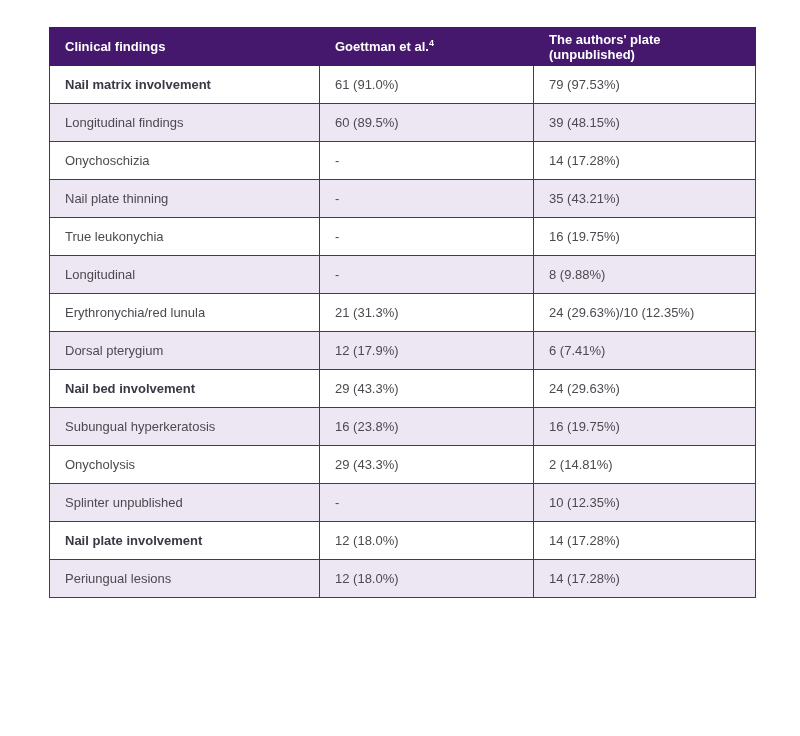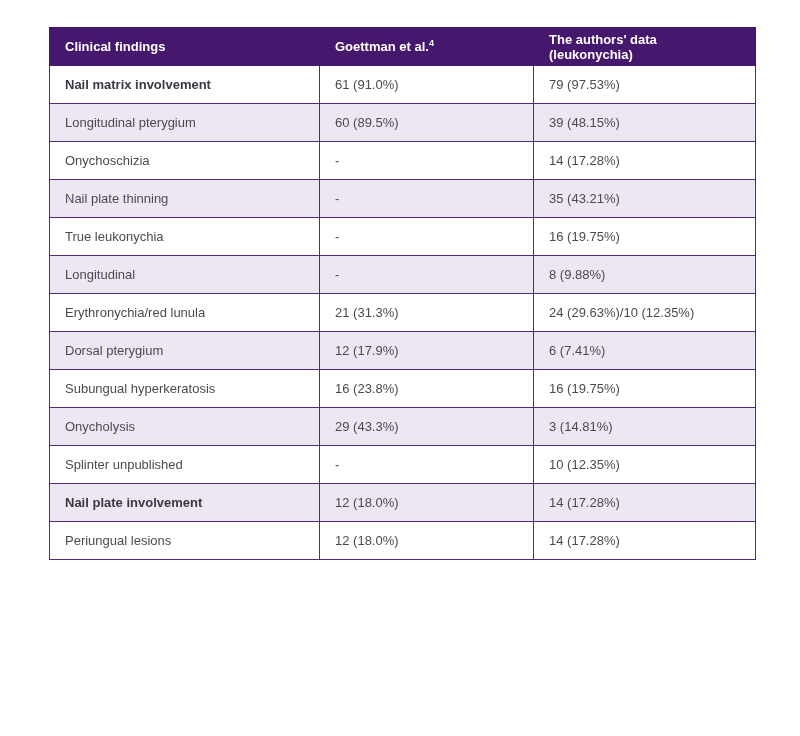--- a/index.html
+++ b/index.html
@@ -75,32 +75,32 @@
     </colgroup>
     <thead>
       <tr>
         <th>
           <span>Clinical findings</span>
         </th>
         <th>
           <span>Goettman et al.</span><sup>4</sup>
         </th>
         <th>
-          <span>The authors' data (leukonychia)</span>
+          <span>The authors' plate (unpublished)</span>
         </th>
       </tr>
     </thead>
     <tbody>
       <tr class="section-row">
         <td>Nail matrix involvement</td>
         <td>61 (91.0%)</td>
         <td>79 (97.53%)</td>
       </tr>
       <tr>
-        <td>Longitudinal pterygium</td>
+        <td>Longitudinal findings</td>
         <td>60 (89.5%)</td>
         <td>39 (48.15%)</td>
       </tr>
       <tr>
         <td>Onychoschizia</td>
         <td>-</td>
         <td>14 (17.28%)</td>
       </tr>
       <tr>
         <td>Nail plate thinning</td>
@@ -120,29 +120,34 @@
       <tr>
         <td>Erythronychia/red lunula</td>
         <td>21 (31.3%)</td>
         <td>24 (29.63%)/10 (12.35%)</td>
       </tr>
       <tr>
         <td>Dorsal pterygium</td>
         <td>12 (17.9%)</td>
         <td>6 (7.41%)</td>
       </tr>
+      <tr class="section-row">
+        <td>Nail bed involvement</td>
+        <td>29 (43.3%)</td>
+        <td>24 (29.63%)</td>
+      </tr>
       <tr>
         <td>Subungual hyperkeratosis</td>
         <td>16 (23.8%)</td>
         <td>16 (19.75%)</td>
       </tr>
       <tr>
         <td>Onycholysis</td>
         <td>29 (43.3%)</td>
-        <td>3 (14.81%)</td>
+        <td>2 (14.81%)</td>
       </tr>
       <tr>
         <td>Splinter unpublished</td>
         <td>-</td>
         <td>10 (12.35%)</td>
       </tr>
       <tr class="section-row">
         <td>Nail plate involvement</td>
         <td>12 (18.0%)</td>
         <td>14 (17.28%)</td>

